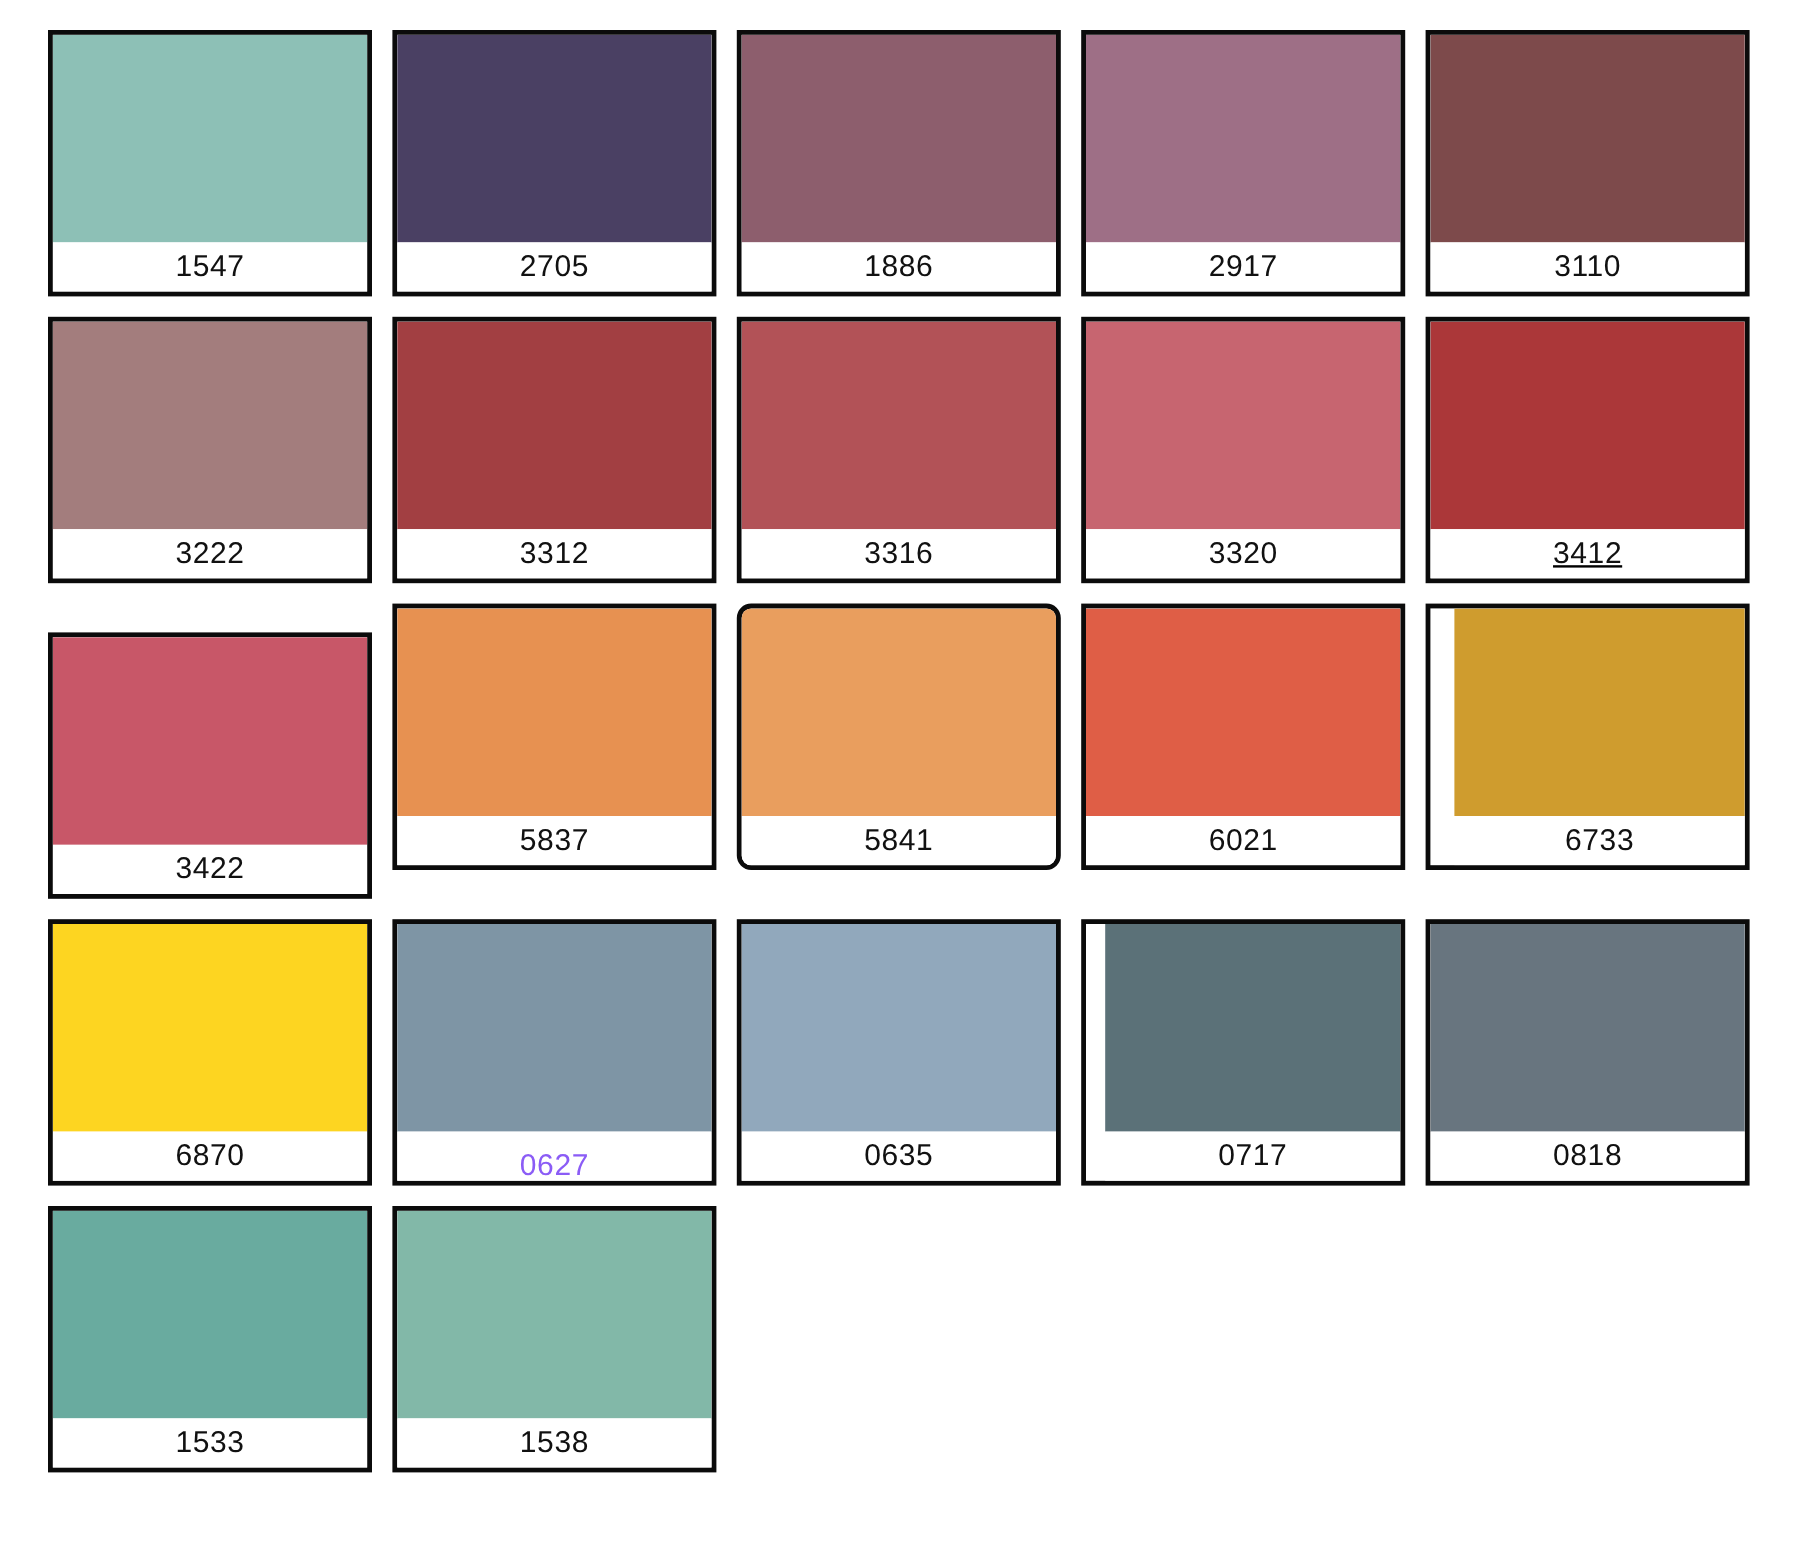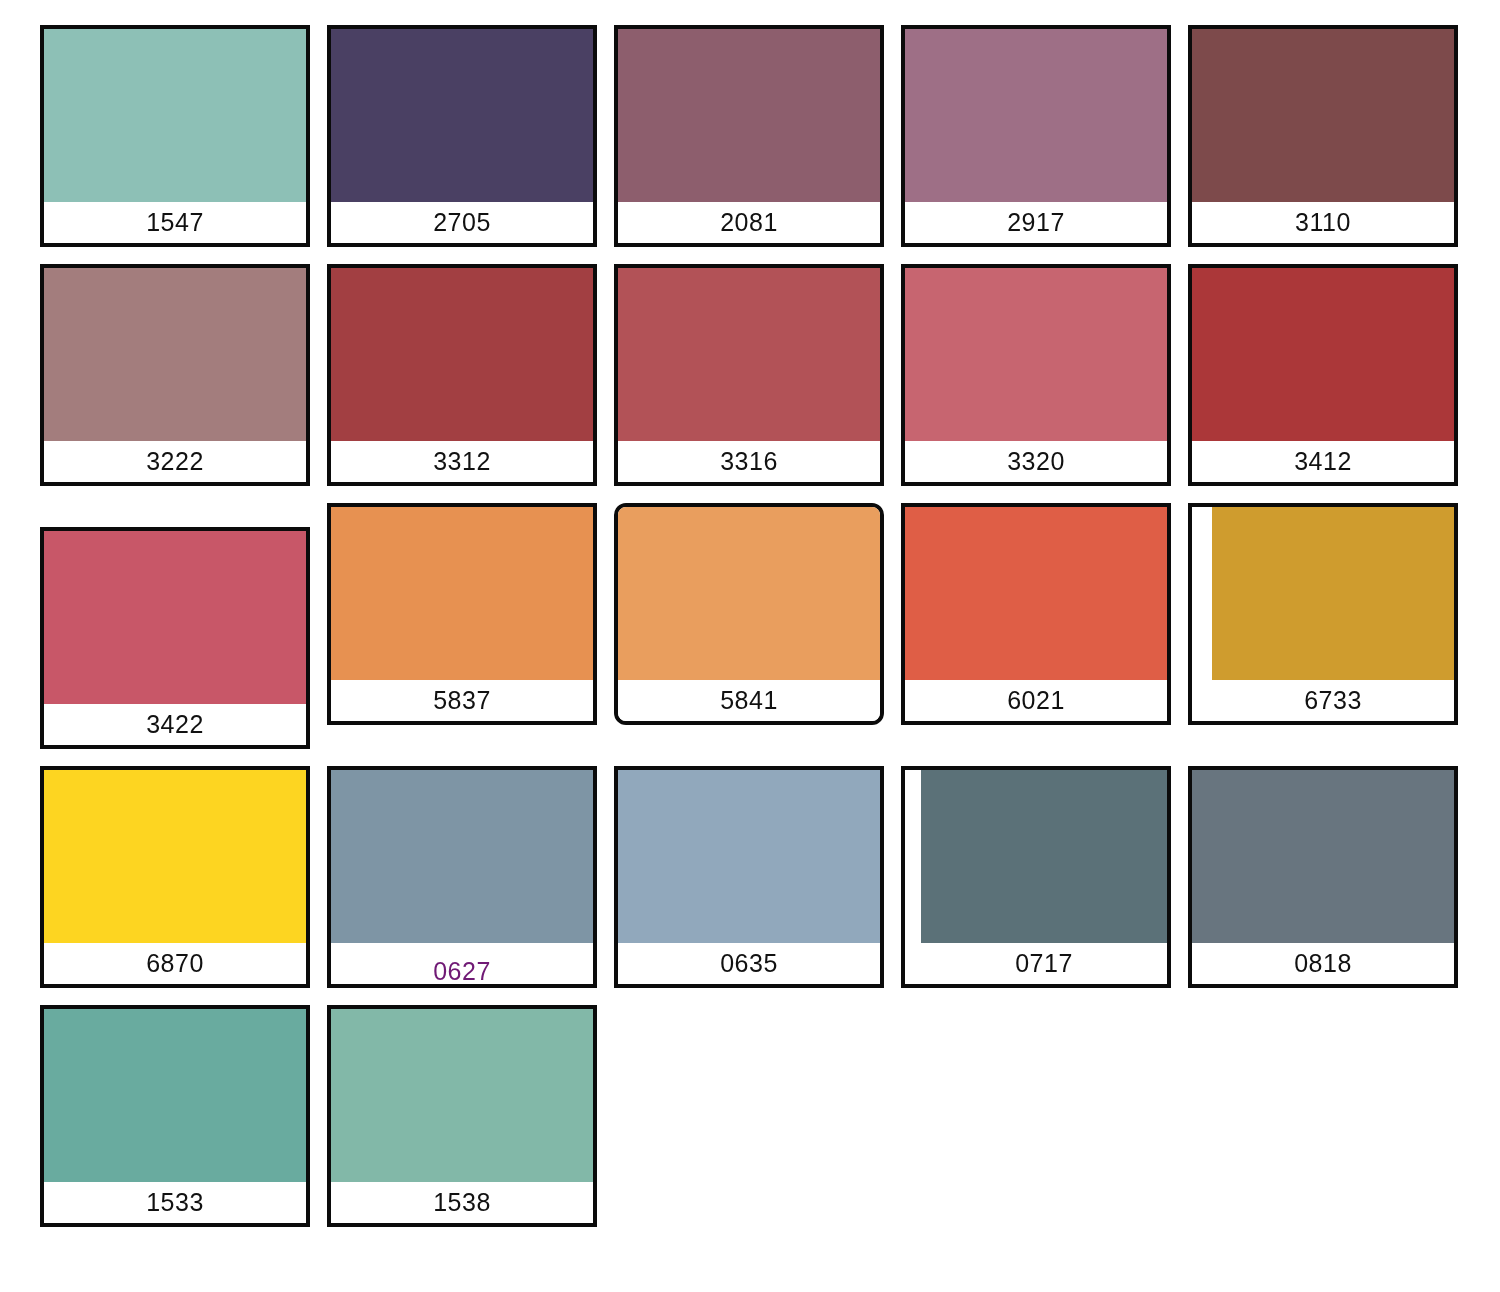--- a/index.html
+++ b/index.html
@@ -73,21 +73,21 @@
     </div>
     <div class="swatch-card" style="border-color: rgb(11, 11, 11);">
       <div class="swatch-color" style="background-color: rgb(74, 64, 99);"></div>
       <div class="swatch-label-band">
         <span class="swatch-label" style="color: rgb(17, 17, 17);">2705</span>
       </div>
     </div>
     <div class="swatch-card" style="border-color: rgb(11, 11, 11);">
       <div class="swatch-color" style="background-color: rgb(141, 94, 109);"></div>
       <div class="swatch-label-band">
-        <span class="swatch-label" style="color: rgb(17, 17, 17);">2081</span>
+        <span class="swatch-label" style="color: rgb(17, 17, 17);">1886</span>
       </div>
     </div>
     <div class="swatch-card" style="border-color: rgb(11, 11, 11);">
       <div class="swatch-color" style="background-color: rgb(158, 111, 134);"></div>
       <div class="swatch-label-band">
         <span class="swatch-label" style="color: rgb(17, 17, 17);">2917</span>
       </div>
     </div>
     <div class="swatch-card" style="border-color: rgb(11, 11, 11);">
       <div class="swatch-color" style="background-color: rgb(125, 74, 75);"></div>
@@ -112,21 +112,21 @@
       <div class="swatch-label-band">
         <span class="swatch-label" style="color: rgb(17, 17, 17);">3316</span>
       </div>
     </div>
     <div class="swatch-card" style="border-color: rgb(11, 11, 11);">
       <div class="swatch-color" style="background-color: rgb(199, 101, 112);"></div>
       <div class="swatch-label-band">
         <span class="swatch-label" style="color: rgb(17, 17, 17);">3320</span>
       </div>
     </div>
-    <div class="swatch-card" style="border-color: rgb(11, 11, 11);">
+    <div class="swatch-card" style="border-color: rgb(11, 11, 11); text-decoration: underline;">
       <div class="swatch-color" style="background-color: rgb(171, 55, 57);"></div>
       <div class="swatch-label-band">
         <span class="swatch-label" style="color: rgb(17, 17, 17);">3412</span>
       </div>
     </div>
     <div class="swatch-card" style="border-color: rgb(11, 11, 11); margin-top: 24px;">
       <div class="swatch-color" style="background-color: rgb(200, 87, 104);"></div>
       <div class="swatch-label-band">
         <span class="swatch-label" style="color: rgb(17, 17, 17);">3422</span>
       </div>
@@ -157,21 +157,21 @@
     </div>
     <div class="swatch-card" style="border-color: rgb(11, 11, 11);">
       <div class="swatch-color" style="background-color: rgb(253, 213, 33);"></div>
       <div class="swatch-label-band">
         <span class="swatch-label" style="color: rgb(17, 17, 17);">6870</span>
       </div>
     </div>
     <div class="swatch-card" style="border-color: rgb(11, 11, 11);">
       <div class="swatch-color" style="background-color: rgb(126, 149, 165);"></div>
       <div class="swatch-label-band">
-        <span class="swatch-label" style="color: #701a75; margin-top: 16px;">0627</span>
+        <span class="swatch-label" style="color: #8b5cf6; margin-top: 16px;">0627</span>
       </div>
     </div>
     <div class="swatch-card" style="border-color: rgb(11, 11, 11);">
       <div class="swatch-color" style="background-color: rgb(145, 168, 188);"></div>
       <div class="swatch-label-band">
         <span class="swatch-label" style="color: rgb(17, 17, 17);">0635</span>
       </div>
     </div>
     <div class="swatch-card" style="border-color: rgb(11, 11, 11); padding-left: 16px;">
       <div class="swatch-color" style="background-color: rgb(91, 113, 120);"></div>

